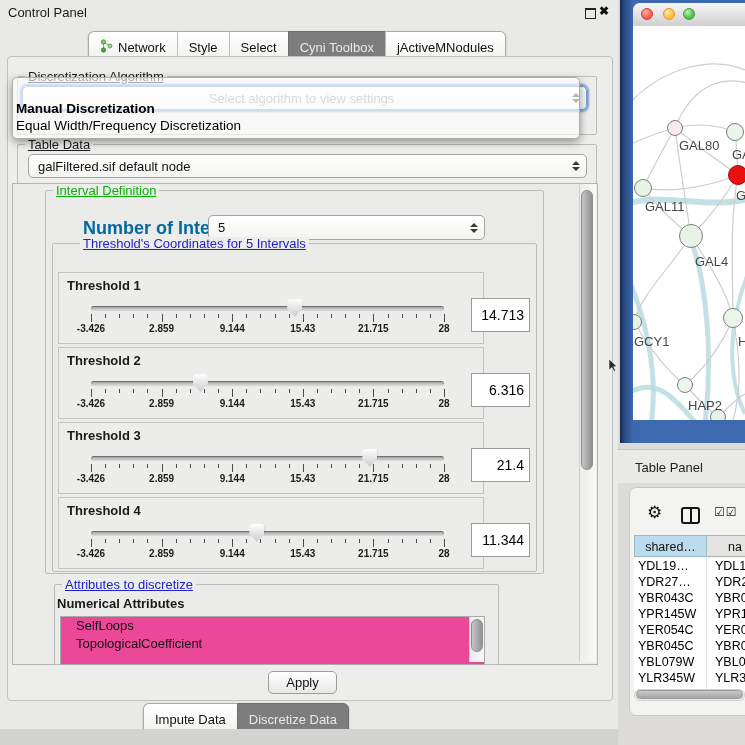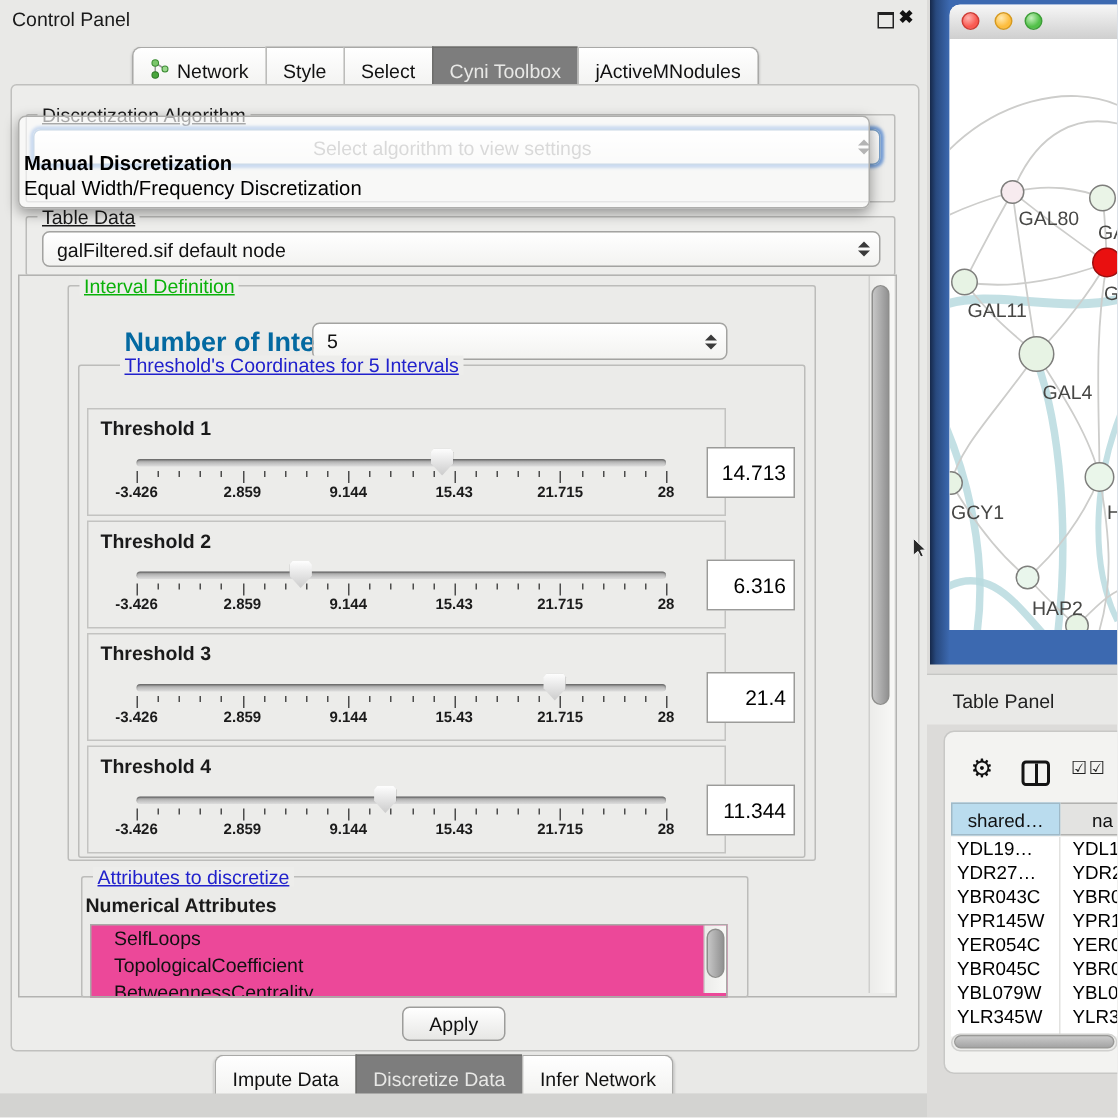--- a/index.html
+++ b/index.html
@@ -333,36 +333,32 @@
         <div class="th-value">11.344</div>
       </div>
     </div>
 
   <div class="abs groupbox" style="left:54px;top:584px;width:443px;height:79px;"></div>
   <div class="grouptitle t-blue" style="left:62px;top:578px;">Attributes to discretize</div>
   <div class="abs" style="left:57px;top:596px;font-size:13px;font-weight:bold;color:#1a1a1a;">Numerical Attributes</div>
   <div class="abs" id="attr-list">
       <div class="list-item">SelfLoops</div>
       <div class="list-item">TopologicalCoefficient</div>
-      <div class="list-item">BetweennessCentrality</div>
     </div>
   <div class="abs vtrack" style="left:469px;top:617px;width:14px;height:45px;"></div>
   <div class="abs vthumb" style="left:471px;top:619px;width:10px;height:31px;"></div>
 
   <div class="abs" id="apply-btn">Apply</div>
 
   <div class="abs tabrow" id="bottom-tabs">
       <div class="tab">
         <span>Impute Data</span>
       </div>
       <div class="tab selected">
         <span>Discretize Data</span>
-      </div>
-      <div class="tab">
-        <span>Infer Network</span>
       </div>
     </div>
   <div class="abs" id="cp-bottom-strip"></div>
 
   <div class="abs" id="right-base"></div>
   <div class="abs" id="net-frame"></div>
   <div class="abs" id="net-window">
     <div class="abs" id="net-titlebar">
       <span class="light" id="light-red"></span>
       <span class="light" id="light-yellow"></span>

